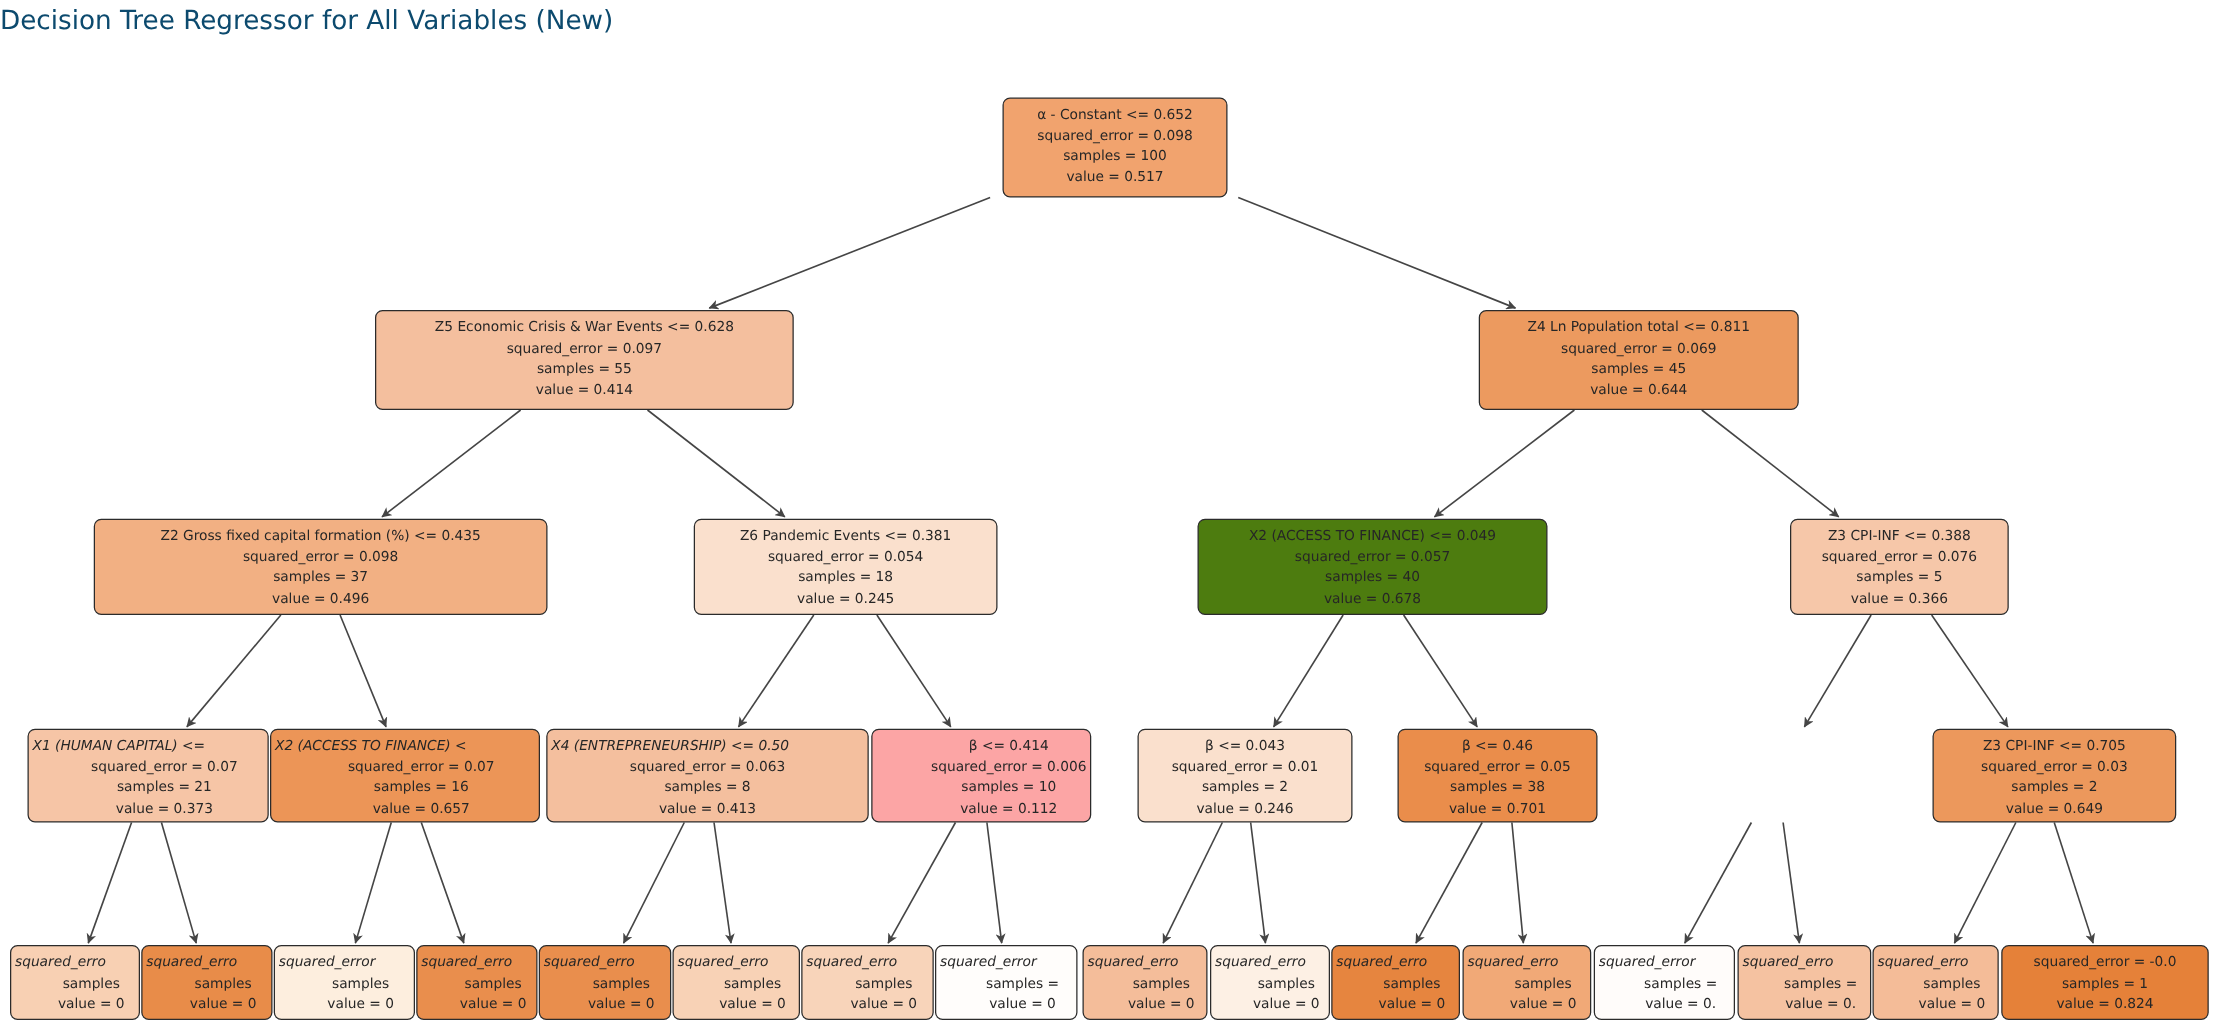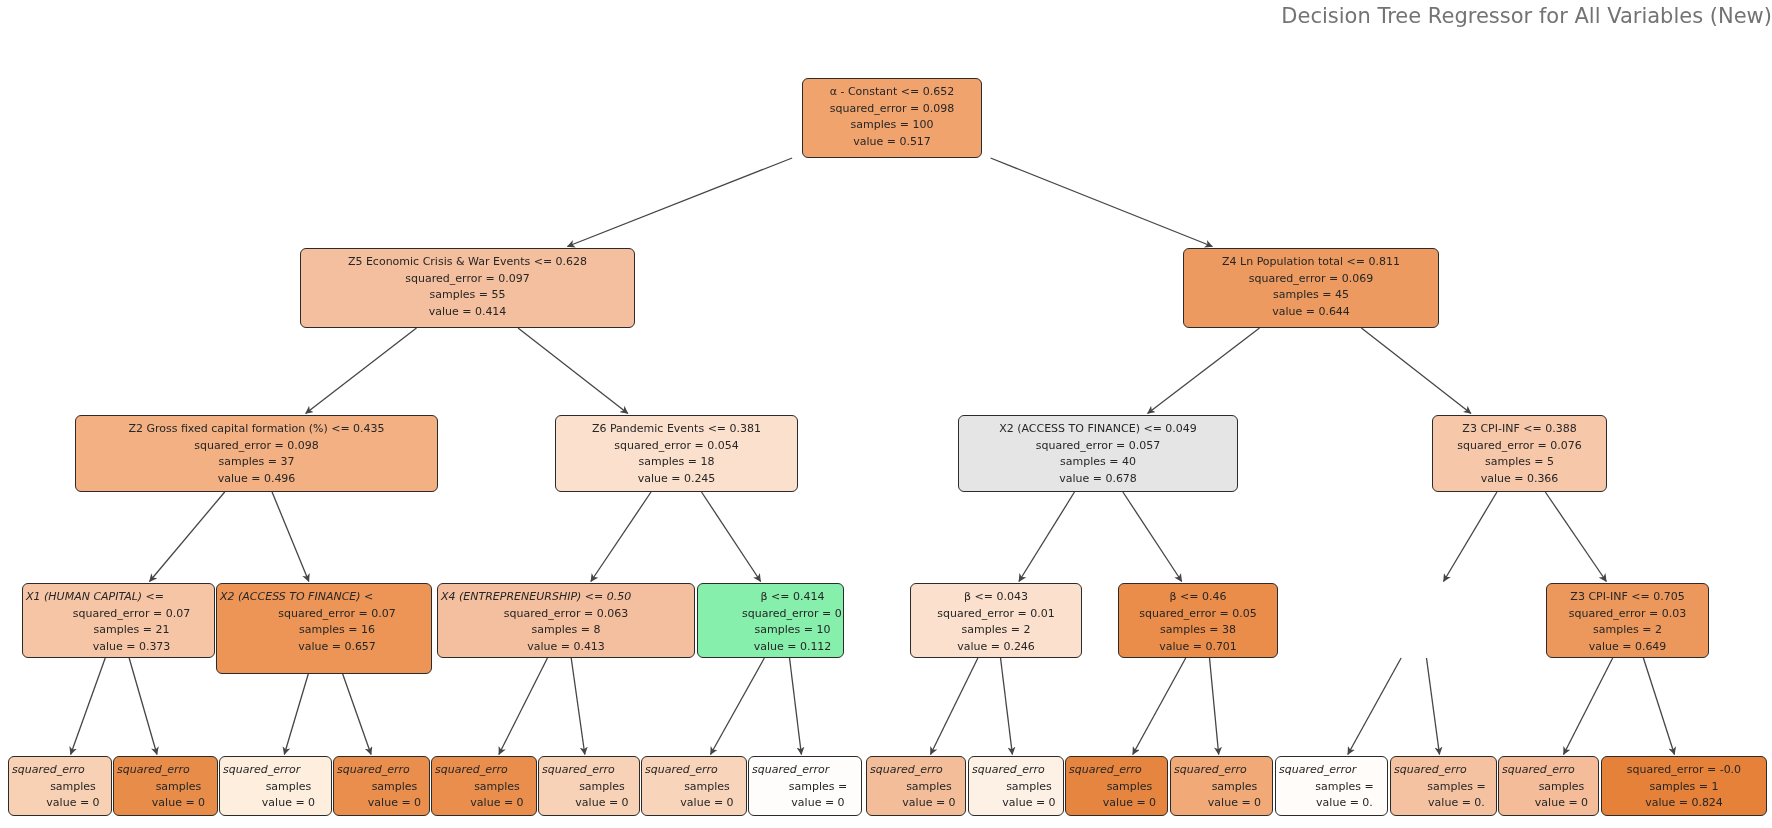--- a/index.html
+++ b/index.html
@@ -5,22 +5,22 @@
   html,body{margin:0;padding:0;background:#ffffff;}
   #figure{
     position:relative;
     width:1772px;height:828px;
     background:#ffffff;
     font-family:"DejaVu Sans","Liberation Sans",sans-serif;
     overflow:hidden;
   }
   #title{
     position:absolute;left:0;right:0;top:4px;
-    text-align:right;
-    font-size:21px;color:#737373;
+    text-align:left;
+    font-size:21px;color:#0c4a6e;
   }
   #edges{position:absolute;left:0;top:0;width:100%;height:100%;pointer-events:none;}
   .node{
     position:absolute;
     box-sizing:border-box;
     border:1.2px solid #2b2b2b;
     border-radius:6px;
     color:#262626;
     font-size:11px;
     padding-top:5px;
@@ -103,69 +103,69 @@
       <div class="ln al-c">squared_error = 0.098</div>
       <div class="ln al-c">samples = 37</div>
       <div class="ln al-c">value = 0.496</div>
     </div>
   <div class="node" style="left: 555px; top: 415px; width: 243px; height: 77px; background: rgb(250, 224, 205);">
       <div class="ln al-c">Z6 Pandemic Events &lt;= 0.381</div>
       <div class="ln al-c">squared_error = 0.054</div>
       <div class="ln al-c">samples = 18</div>
       <div class="ln al-c">value = 0.245</div>
     </div>
-  <div class="node" style="left: 958px; top: 415px; width: 280px; height: 77px; background: #e5e5e5;">
+  <div class="node" style="left: 958px; top: 415px; width: 280px; height: 77px; background: #4d7c0f;">
       <div class="ln al-c">X2 (ACCESS TO FINANCE) &lt;= 0.049</div>
       <div class="ln al-c">squared_error = 0.057</div>
       <div class="ln al-c">samples = 40</div>
       <div class="ln al-c">value = 0.678</div>
     </div>
   <div class="node" style="left: 1432px; top: 415px; width: 175px; height: 77px; background: rgb(246, 199, 169);">
       <div class="ln al-c">Z3 CPI-INF &lt;= 0.388</div>
       <div class="ln al-c">squared_error = 0.076</div>
       <div class="ln al-c">samples = 5</div>
       <div class="ln al-c">value = 0.366</div>
     </div>
   <div class="node" style="left: 22px; top: 583px; width: 193px; height: 75px; background: rgb(246, 197, 166);">
       <div class="ln al-l">X1 (HUMAN CAPITAL) &lt;=</div>
       <div class="ln al-r">squared_error = 0.07</div>
       <div class="ln al-r">samples = 21</div>
       <div class="ln al-r">value = 0.373</div>
     </div>
-  <div class="node" style="left: 216px; top: 583px; width: 216px; height: 91px; background: rgb(236, 149, 87);">
+  <div class="node" style="left: 216px; top: 583px; width: 216px; height: 75px; background: rgb(236, 149, 87);">
       <div class="ln al-l">X2 (ACCESS TO FINANCE) &lt;</div>
       <div class="ln al-r">squared_error = 0.07</div>
       <div class="ln al-r">samples = 16</div>
       <div class="ln al-r">value = 0.657</div>
     </div>
   <div class="node" style="left: 437px; top: 583px; width: 258px; height: 75px; background: rgb(244, 191, 158);">
       <div class="ln al-l">X4 (ENTREPRENEURSHIP) &lt;= 0.50</div>
       <div class="ln al-c">squared_error = 0.063</div>
       <div class="ln al-c">samples = 8</div>
       <div class="ln al-c">value = 0.413</div>
     </div>
-  <div class="node" style="left: 697px; top: 583px; width: 147px; height: 75px; background: #86efac; padding-left: 44px;">
+  <div class="node" style="left: 697px; top: 583px; width: 176px; height: 75px; background: #fca5a5; padding-left: 44px;">
       <div class="ln al-c">β &lt;= 0.414</div>
       <div class="ln al-c">squared_error = 0.006</div>
       <div class="ln al-c">samples = 10</div>
       <div class="ln al-c">value = 0.112</div>
     </div>
   <div class="node" style="left: 910px; top: 583px; width: 172px; height: 75px; background: rgb(250, 224, 205);">
       <div class="ln al-c">β &lt;= 0.043</div>
       <div class="ln al-c">squared_error = 0.01</div>
       <div class="ln al-c">samples = 2</div>
       <div class="ln al-c">value = 0.246</div>
     </div>
   <div class="node" style="left: 1118px; top: 583px; width: 160px; height: 75px; background: rgb(234, 141, 75);">
       <div class="ln al-c">β &lt;= 0.46</div>
       <div class="ln al-c">squared_error = 0.05</div>
       <div class="ln al-c">samples = 38</div>
       <div class="ln al-c">value = 0.701</div>
     </div>
-  <div class="node" style="left: 1546px; top: 583px; width: 163px; height: 75px; background: rgb(236, 152, 92);">
+  <div class="node" style="left: 1546px; top: 583px; width: 195px; height: 75px; background: rgb(236, 152, 92);">
       <div class="ln al-c">Z3 CPI-INF &lt;= 0.705</div>
       <div class="ln al-c">squared_error = 0.03</div>
       <div class="ln al-c">samples = 2</div>
       <div class="ln al-c">value = 0.649</div>
     </div>
 
   <div class="node" style="left: 8px; top: 756px; width: 104px; height: 60px; background: rgb(248, 208, 179);">
       <div class="ln al-l">squared_erro</div>
       <div class="ln al-r">samples</div>
       <div class="ln al-r">value = 0</div>

